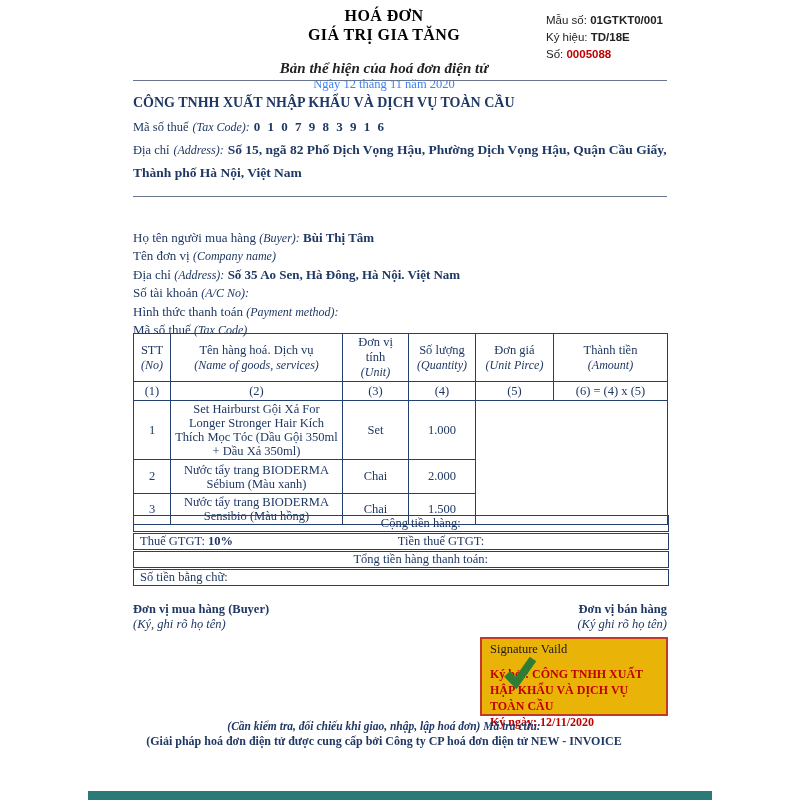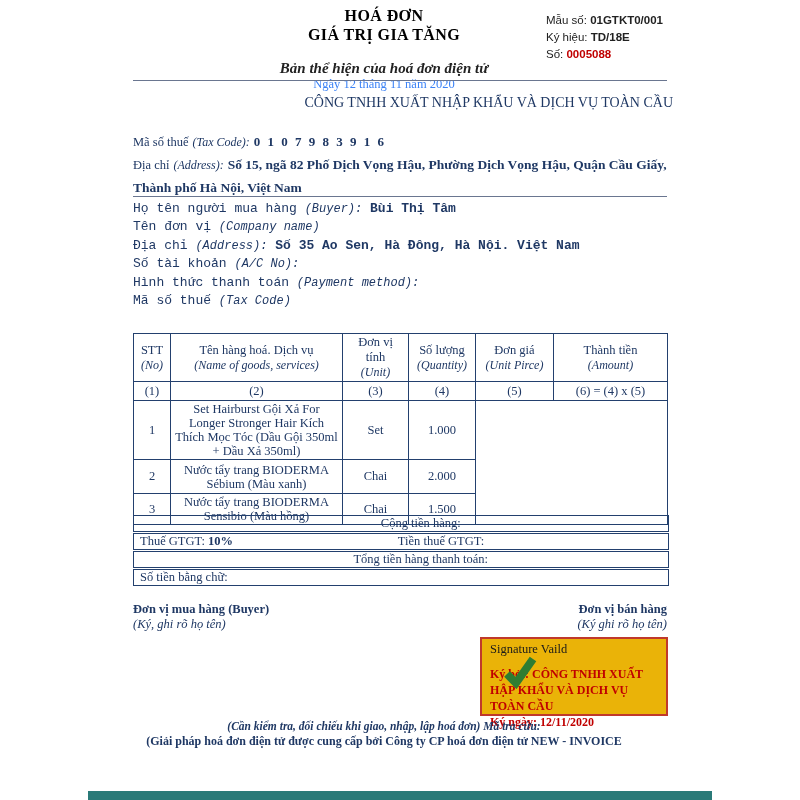--- a/index.html
+++ b/index.html
@@ -13,28 +13,28 @@
   .hdr-sub { color:#222; font-style:italic; font-weight:bold; font-size:15px; line-height:15px; margin-top:17px; }
   .hdr-date { color:#3b82f6; font-size:12.5px; line-height:15px; margin-top:1px; }
   .hdr-meta { position:absolute; top:12px; left:546px; width:130px;
     font-family:"Liberation Sans","DejaVu Sans",sans-serif; font-size:11.5px; color:#222; line-height:17px; }
   .hdr-meta b { font-weight:bold; }
   .red { color:#c00000; }
   
   .rule { position:absolute; left:133px; width:534px; border-top:1.5px solid #6a7690; height:0; }
   
   .seller { position:absolute; top:94px; left:133px; width:540px; }
-  .seller-name { font-weight:normal; font-size:14px; line-height:18px; margin-bottom:18px;text-align:right; }
+  .seller-name { font-weight:bold; font-size:14px; line-height:18px; margin-bottom:3px; }
   .line-label { font-size:12.5px; }
   .line-en { font-style:italic; font-size:12px; }
   .seller-tax-value { font-weight:bold; font-size:13px; letter-spacing:2px; }
   .seller-line { line-height:22px; }
   .seller-addr-value { font-weight:bold; font-size:13.5px; }
   
-  .buyer { position:absolute; top:200px; left:133px; width:534px; font-size:13px;font-family:Liberation Mono, monospace; }
+  .buyer { position:absolute; top:229px; left:133px; width:534px; font-size:13px; }
   .buyer-line { line-height:18.4px; }
   .bold-val { font-weight:bold; }
   
   table.items { position:absolute; top:333px; left:133px; width:534px;
     border-collapse:collapse; table-layout:fixed; font-size:12.5px; color:#1f3864; }
   table.items th, table.items td { border:1.5px solid #23406e; font-weight:normal;
     text-align:center; vertical-align:middle; padding:1px 4px; }
   table.items th .en { font-style:italic; font-size:12px; }
   tr.h-main { height:37px; }
   tr.h-idx  { height:19px; }

